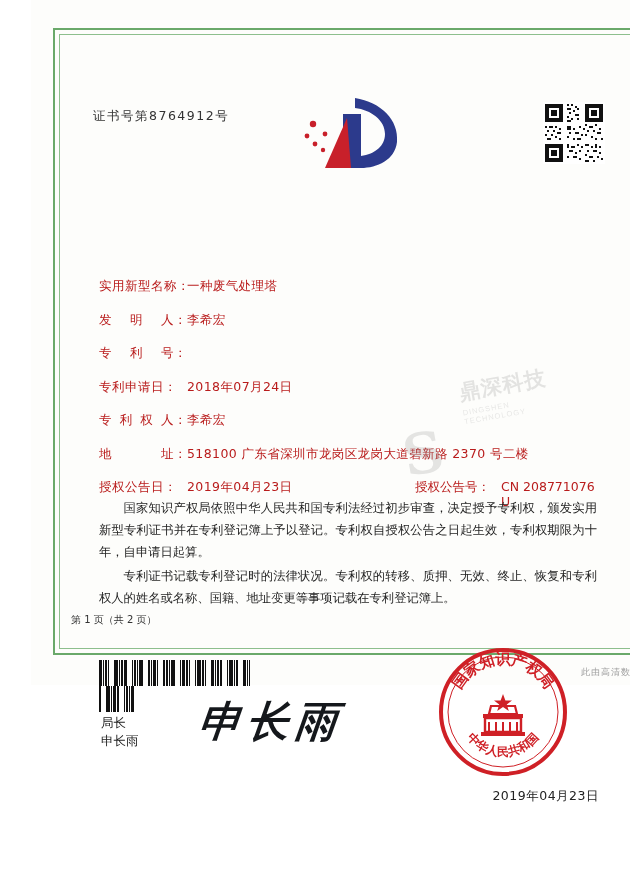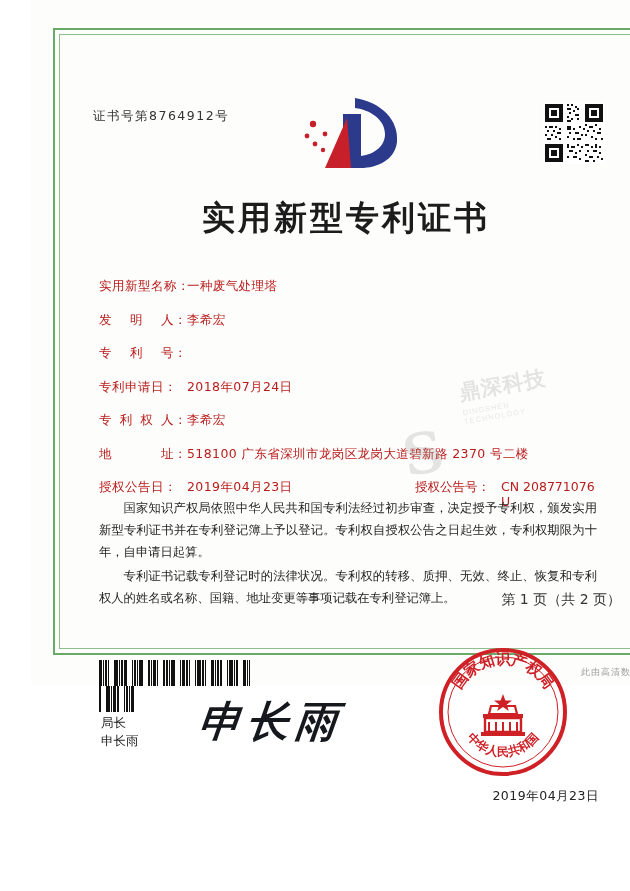--- a/index.html
+++ b/index.html
@@ -234,23 +234,23 @@
     font-size: 56px;
     font-weight: bold;
     color: #8d8d8d;
   }
 
   
   .page-no {
     position: absolute;
     left: 0;
     right: 0;
-    bottom: 28px;
-    text-align: right;
-    font-size: 14px;
+    bottom: 10px;
+    text-align: left;
+    font-size: 10px;
     color: #333;
     font-family: "DejaVu Sans", sans-serif;
   }
   .outside-note {
     position: absolute;
     left: 0;
     right: 0;
     bottom: 6px;
     text-align: right;
     font-size: 9px;
@@ -360,21 +360,20 @@
           <rect x="28" y="25" width="1" height="1"></rect>
           <rect x="21" y="26" width="1" height="1"></rect>
         <rect x="23" y="27" width="2" height="1"></rect>
           <rect x="27" y="27" width="1" height="1"></rect>
           <rect x="29" y="28" width="1" height="1"></rect>
         <rect x="21" y="29" width="2" height="1"></rect>
           <rect x="25" y="29" width="1" height="1"></rect>
       </g>
     </svg>
 
-    <div class="title">实用新型专利证书</div>
 
     <div class="fields">
 
       <div class="frow">
         <div class="flabel">实用新型名称：</div>
         <div class="fvalue">一种废气处理塔</div>
       </div>
 
       <div class="frow">
         <div class="flabel spread">

